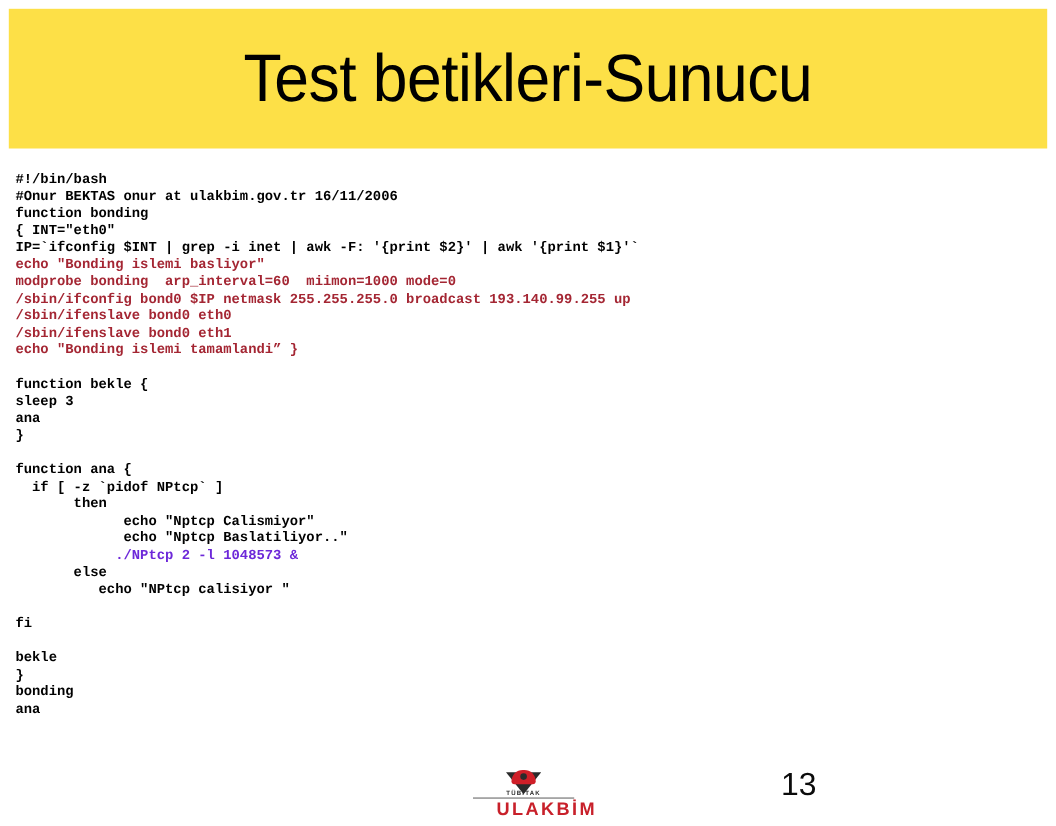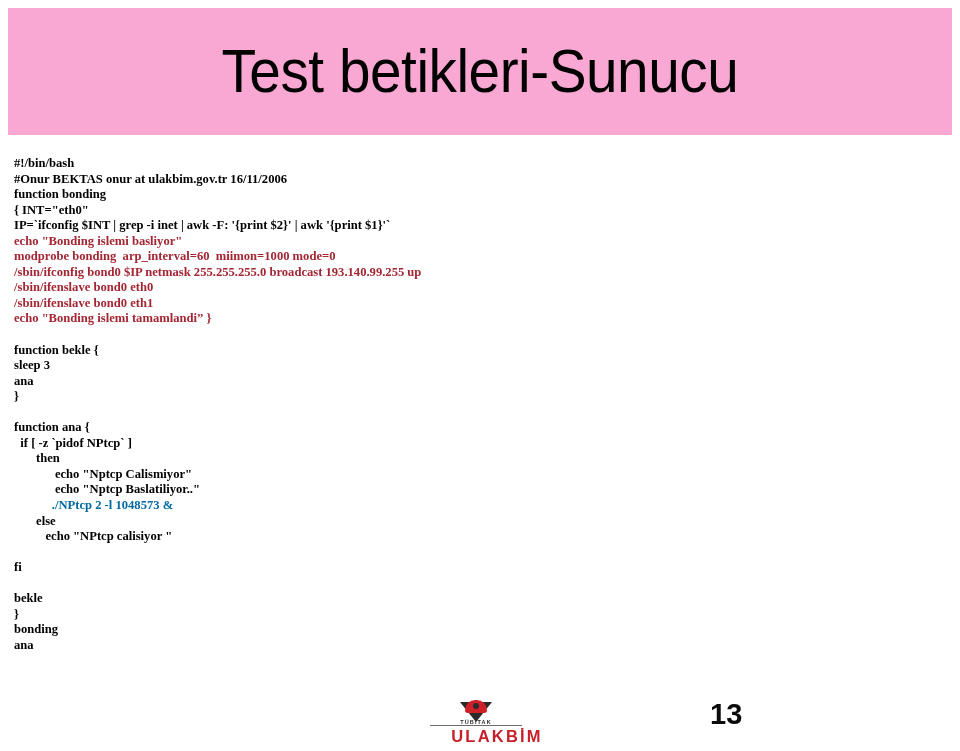--- a/index.html
+++ b/index.html
@@ -15,21 +15,21 @@
     position: relative;
   }
 
   
   #title-band {
     position: absolute;
     left: 8px;
     top: 8px;
     width: 944px;
     height: 127px;
-    background: #f9a8d4;
+    background: #fde047;
     display: flex;
     align-items: center;
     justify-content: center;
     box-sizing: border-box;
   }
   #slide-title {
     font-family: "Liberation Sans", sans-serif;
     font-size: 61px;
     font-weight: 400;
     color: #000000;
@@ -39,36 +39,36 @@
     transform: scaleX(0.93);
     transform-origin: center center;
   }
 
   
   #code-body {
     position: absolute;
     left: 14px;
     top: 156px;
     width: 920px;
-    font-family: Liberation Serif, serif;
+    font-family: Liberation Mono, monospace;
     font-size: 12.6px;
     font-weight: bold;
     line-height: 15.55px;
     color: #000000;
     white-space: pre;
     letter-spacing: 0px;
   }
   #code-body .ln {
     display: block;
     min-height: 15.55px;
     white-space: pre;
   }
   #code-body .c-black  { color: #000000; }
   #code-body .c-dkred  { color: #a42633; }
-  #code-body .c-red    { color: #0369a1; }
+  #code-body .c-red    { color: #6d28d9; }
 
   
   #footer-logo {
     position: absolute;
     left: 428px;
     top: 700px;
     width: 96px;
     height: 46px;
   }
   .logo-mark {
@@ -139,21 +139,21 @@
     line-height: 19px;
     margin-left: 21px;
   }
 
   #page-number {
     position: absolute;
     left: 710px;
     top: 698px;
     font-family: "Liberation Sans", sans-serif;
     font-size: 29px;
-    font-weight: 700;
+    font-weight: 400;
     color: #0b0b0b;
     text-align: right;
   }
 </style>
 </head>
 <body>
 
 <div id="title-band">
   <div id="slide-title">Test betikleri-Sunucu</div>
 </div>

